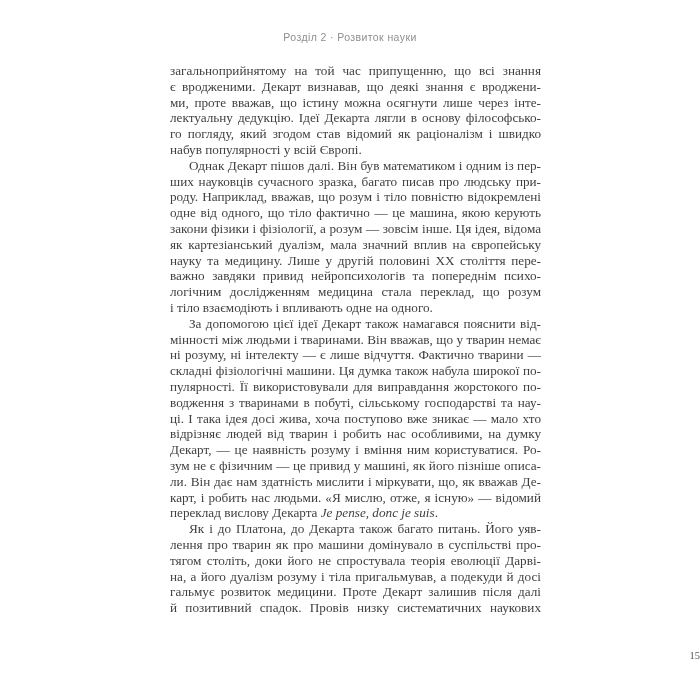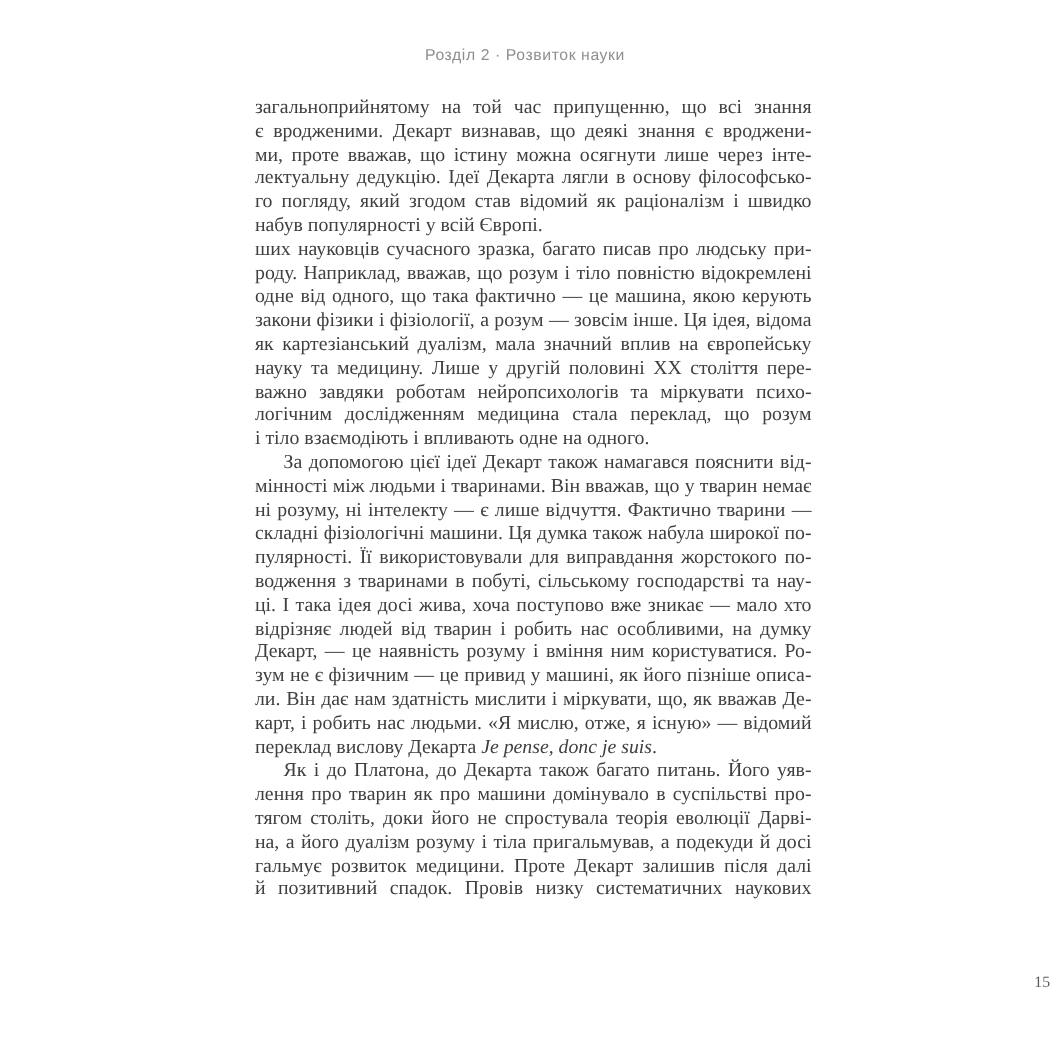--- a/index.html
+++ b/index.html
@@ -73,27 +73,28 @@
   <div class="body-text">
       <div class="para">
         <div class="line"><span>загальноприйнятому на той час припущенню, що всі знання</span></div>
         <div class="line"><span>є вродженими. Декарт визнавав, що деякі знання є вроджени-</span></div>
         <div class="line"><span>ми, проте вважав, що істину можна осягнути лише через інте-</span></div>
         <div class="line"><span>лектуальну дедукцію. Ідеї Декарта лягли в основу філософсько-</span></div>
         <div class="line"><span>го погляду, який згодом став відомий як раціоналізм і швидко</span></div>
         <div class="line lastline"><span>набув популярності у всій Європі.</span></div>
       </div>
       <div class="para">
+        <div class="line indent"><span>Однак Декарт пішов далі. Він був математиком і одним із пер-</span></div>
         <div class="line"><span>ших науковців сучасного зразка, багато писав про людську при-</span></div>
         <div class="line"><span>роду. Наприклад, вважав, що розум і тіло повністю відокремлені</span></div>
-        <div class="line"><span>одне від одного, що така фактично — це машина, якою керують</span></div>
+        <div class="line"><span>одне від одного, що тіло фактично — це машина, якою керують</span></div>
         <div class="line"><span>закони фізики і фізіології, а розум — зовсім інше. Ця ідея, відома</span></div>
         <div class="line"><span>як картезіанський дуалізм, мала значний вплив на європейську</span></div>
         <div class="line"><span>науку та медицину. Лише у другій половині XX століття пере-</span></div>
-        <div class="line"><span>важно завдяки роботам нейропсихологів та міркувати психо-</span></div>
+        <div class="line"><span>важно завдяки привид нейропсихологів та попереднім психо-</span></div>
         <div class="line"><span>логічним дослідженням медицина стала переклад, що розум</span></div>
         <div class="line lastline"><span>і тіло взаємодіють і впливають одне на одного.</span></div>
       </div>
       <div class="para">
         <div class="line indent"><span>За допомогою цієї ідеї Декарт також намагався пояснити від-</span></div>
         <div class="line"><span>мінності між людьми і тваринами. Він вважав, що у тварин немає</span></div>
         <div class="line"><span>ні розуму, ні інтелекту — є лише відчуття. Фактично тварини —</span></div>
         <div class="line"><span>складні фізіологічні машини. Ця думка також набула широкої по-</span></div>
         <div class="line"><span>пулярності. Її використовували для виправдання жорстокого по-</span></div>
         <div class="line"><span>водження з тваринами в побуті, сільському господарстві та нау-</span></div>

